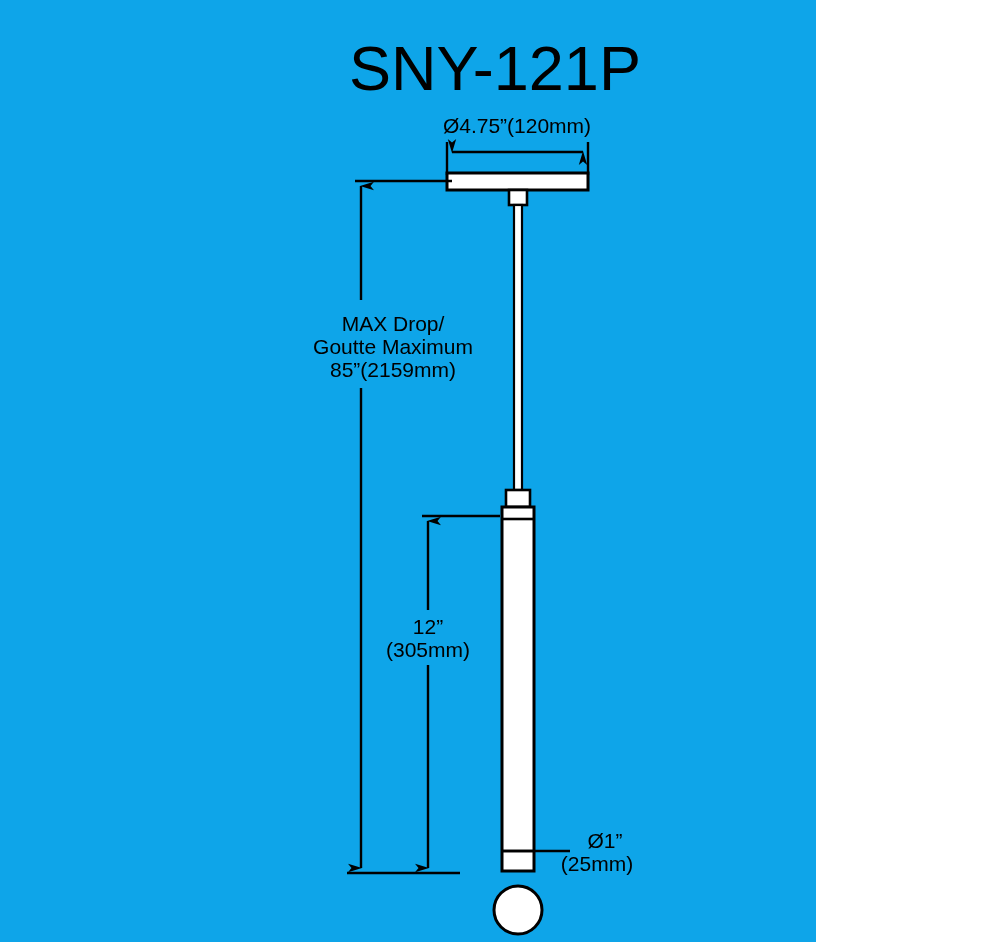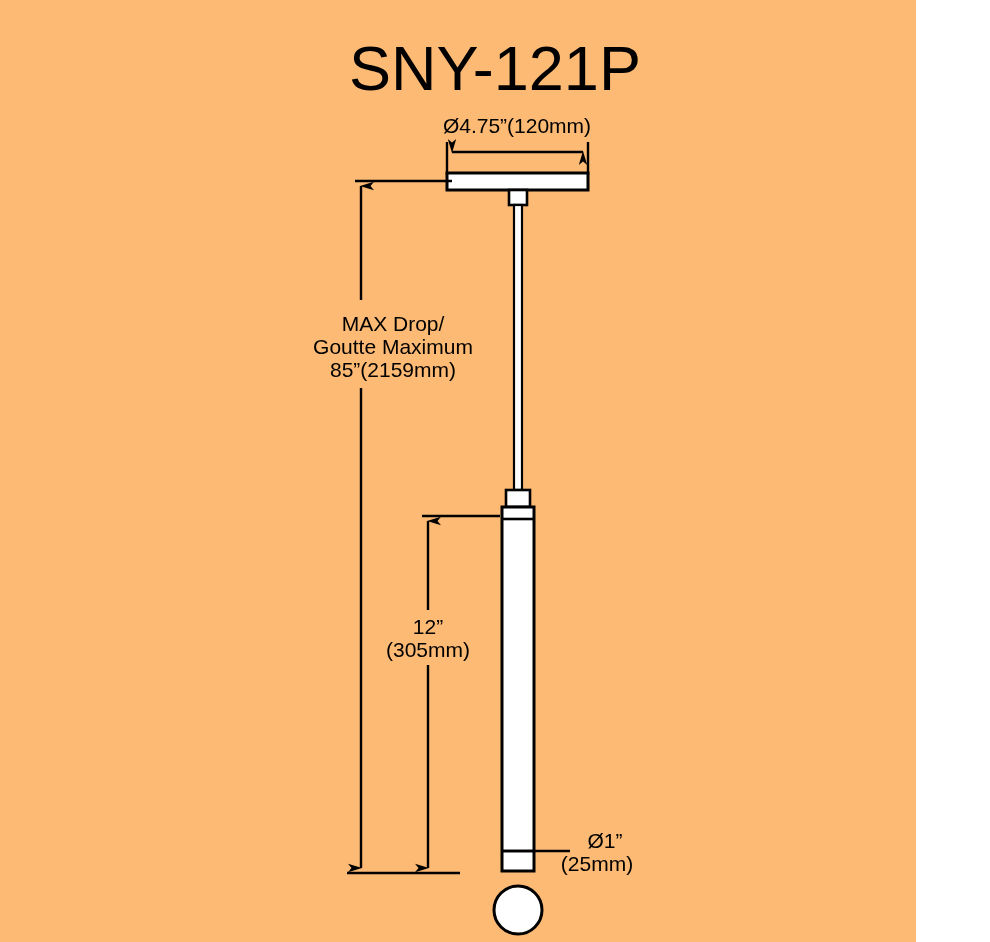--- a/index.html
+++ b/index.html
@@ -6,23 +6,23 @@
     margin: 0;
     padding: 0;
     background: #ffffff;
   }
   body {
     font-family: "Liberation Sans", sans-serif;
     color: #000000;
   }
   #drawing-page {
     position: relative;
-    width: 916px;
+    width: 816px;
     height: 942px;
-    background: #fdba74;
+    background: #0ea5e9;
     overflow: hidden;
   }
   #spec-svg {
     position: absolute;
     left: 0;
     top: 0;
     width: 990px;
     height: 942px;
     display: block;
   }

